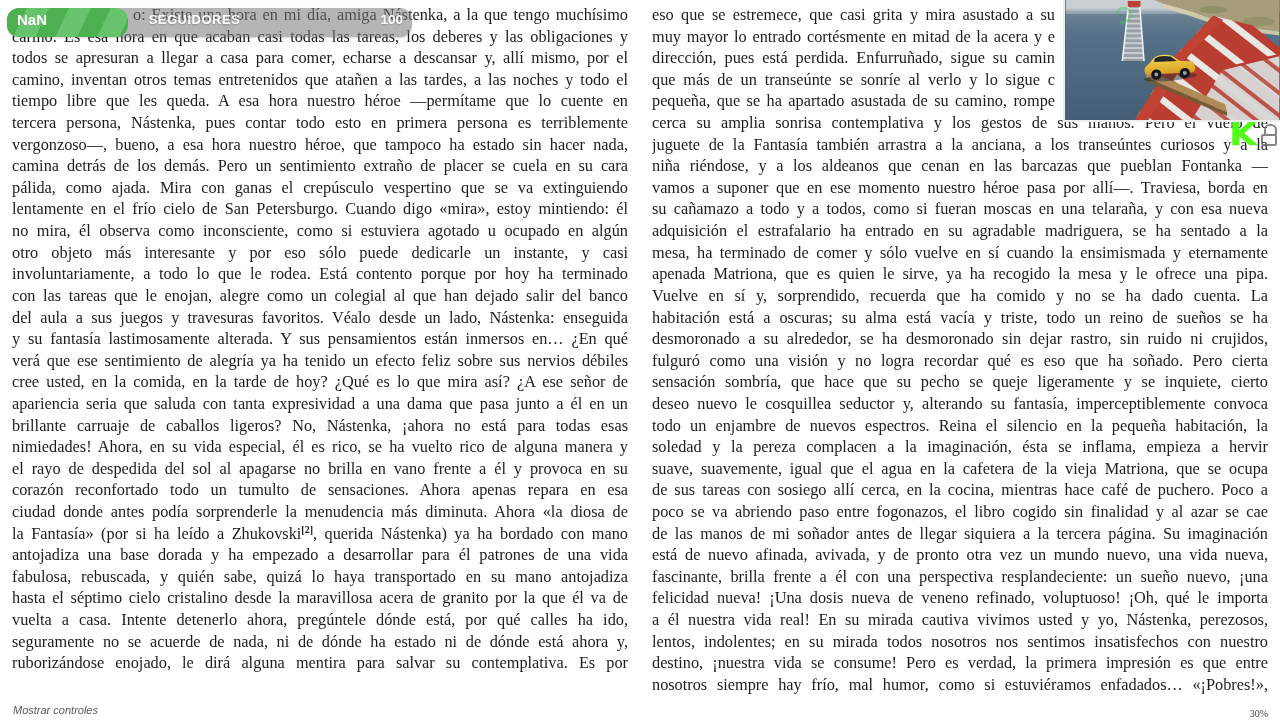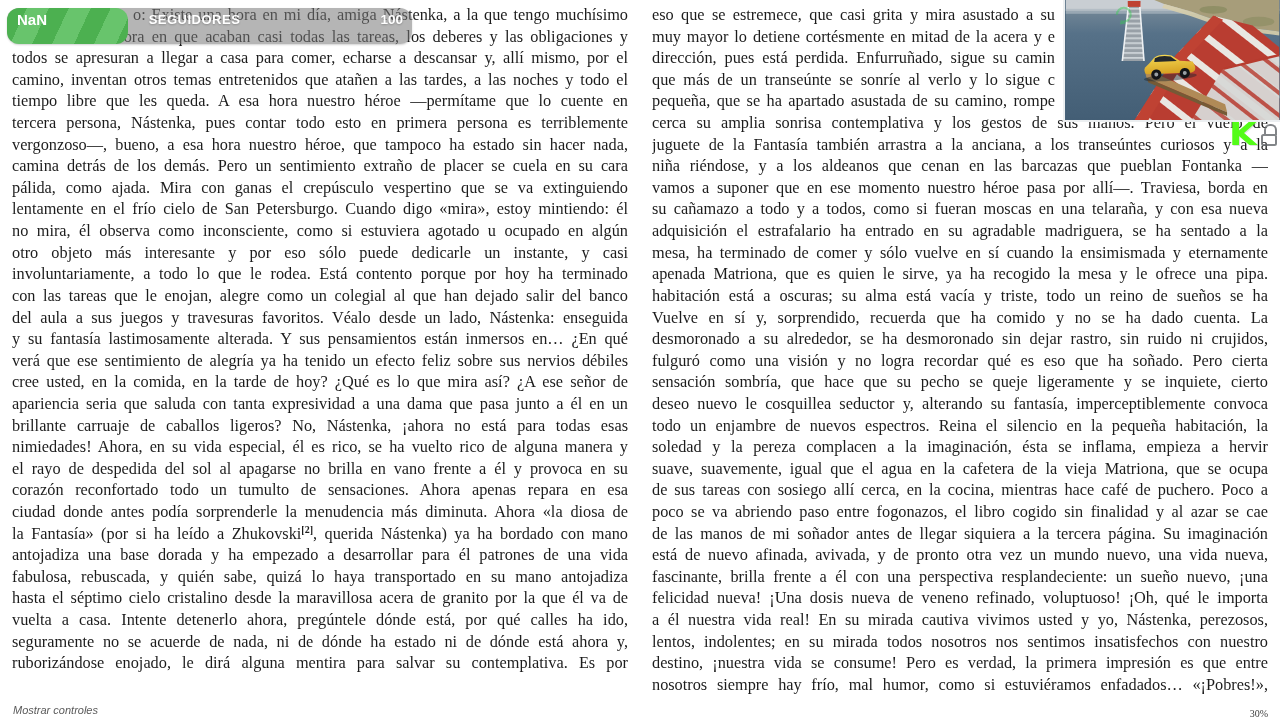--- a/index.html
+++ b/index.html
@@ -18,21 +18,21 @@
     overflow:hidden;
   }
   
   #col-left .line:first-child{padding-left:121px;}
   
   #col-right .line:nth-child(-n+5){padding-right:213px;}
   sup.fn{font-size:10px;font-weight:bold;line-height:0;vertical-align:super;}
 
   
   .goal{
-    position:absolute;left:7px;top:8px;width:405px;height:36px;
+    position:absolute;left:7px;top:8px;width:405px;height:29px;
     border-radius:12px;background:var(--pill-bg,rgba(120,120,120,0.55));
     box-shadow:0 1px 2px rgba(0,0,0,0.18);
   }
   .goal-fill{
     position:absolute;left:0;top:0;bottom:0;width:121px;border-radius:12px;
     background:repeating-linear-gradient(115deg,
       var(--progress-green,#4cb050) 0 18px,
       var(--progress-green-light,#68c46c) 18px 38px);
   }
   .goal-label{
@@ -112,34 +112,34 @@
     <div class="line">la Fantasía» (por si ha leído a Zhukovski<sup class="fn">[2]</sup>, querida Nástenka) ya ha bordado con mano</div>
     <div class="line">antojadiza una base dorada y ha empezado a desarrollar para él patrones de una vida</div>
     <div class="line">fabulosa, rebuscada, y quién sabe, quizá lo haya transportado en su mano antojadiza</div>
     <div class="line">hasta el séptimo cielo cristalino desde la maravillosa acera de granito por la que él va de</div>
     <div class="line">vuelta a casa. Intente detenerlo ahora, pregúntele dónde está, por qué calles ha ido,</div>
     <div class="line">seguramente no se acuerde de nada, ni de dónde ha estado ni de dónde está ahora y,</div>
     <div class="line">ruborizándose enojado, le dirá alguna mentira para salvar su contemplativa. Es por</div>
   </div>
 <div id="col-right" class="column">
     <div class="line">eso que se estremece, que casi grita y mira asustado a su</div>
-    <div class="line">muy mayor lo detiene cortésmente en mitad de la acera y e</div>
+    <div class="line">muy mayor lo entrado cortésmente en mitad de la acera y e</div>
     <div class="line">dirección, pues está perdida. Enfurruñado, sigue su camin</div>
     <div class="line">que más de un transeúnte se sonríe al verlo y lo sigue c</div>
     <div class="line">pequeña, que se ha apartado asustada de su camino, rompe</div>
     <div class="line">cerca su amplia sonrisa contemplativa y los gestos de sus manos. Pero el vuelo de</div>
     <div class="line">juguete de la Fantasía también arrastra a la anciana, a los transeúntes curiosos y a la</div>
     <div class="line">niña riéndose, y a los aldeanos que cenan en las barcazas que pueblan Fontanka —</div>
     <div class="line">vamos a suponer que en ese momento nuestro héroe pasa por allí—. Traviesa, borda en</div>
     <div class="line">su cañamazo a todo y a todos, como si fueran moscas en una telaraña, y con esa nueva</div>
     <div class="line">adquisición el estrafalario ha entrado en su agradable madriguera, se ha sentado a la</div>
     <div class="line">mesa, ha terminado de comer y sólo vuelve en sí cuando la ensimismada y eternamente</div>
     <div class="line">apenada Matriona, que es quien le sirve, ya ha recogido la mesa y le ofrece una pipa.</div>
+    <div class="line">Vuelve en sí y, sorprendido, recuerda que ha comido y no se ha dado cuenta. La</div>
     <div class="line">habitación está a oscuras; su alma está vacía y triste, todo un reino de sueños se ha</div>
-    <div class="line">Vuelve en sí y, sorprendido, recuerda que ha comido y no se ha dado cuenta. La</div>
     <div class="line">desmoronado a su alrededor, se ha desmoronado sin dejar rastro, sin ruido ni crujidos,</div>
     <div class="line">fulguró como una visión y no logra recordar qué es eso que ha soñado. Pero cierta</div>
     <div class="line">sensación sombría, que hace que su pecho se queje ligeramente y se inquiete, cierto</div>
     <div class="line">deseo nuevo le cosquillea seductor y, alterando su fantasía, imperceptiblemente convoca</div>
     <div class="line">todo un enjambre de nuevos espectros. Reina el silencio en la pequeña habitación, la</div>
     <div class="line">soledad y la pereza complacen a la imaginación, ésta se inflama, empieza a hervir</div>
     <div class="line">suave, suavemente, igual que el agua en la cafetera de la vieja Matriona, que se ocupa</div>
     <div class="line">de sus tareas con sosiego allí cerca, en la cocina, mientras hace café de puchero. Poco a</div>
     <div class="line">poco se va abriendo paso entre fogonazos, el libro cogido sin finalidad y al azar se cae</div>
     <div class="line">de las manos de mi soñador antes de llegar siquiera a la tercera página. Su imaginación</div>

